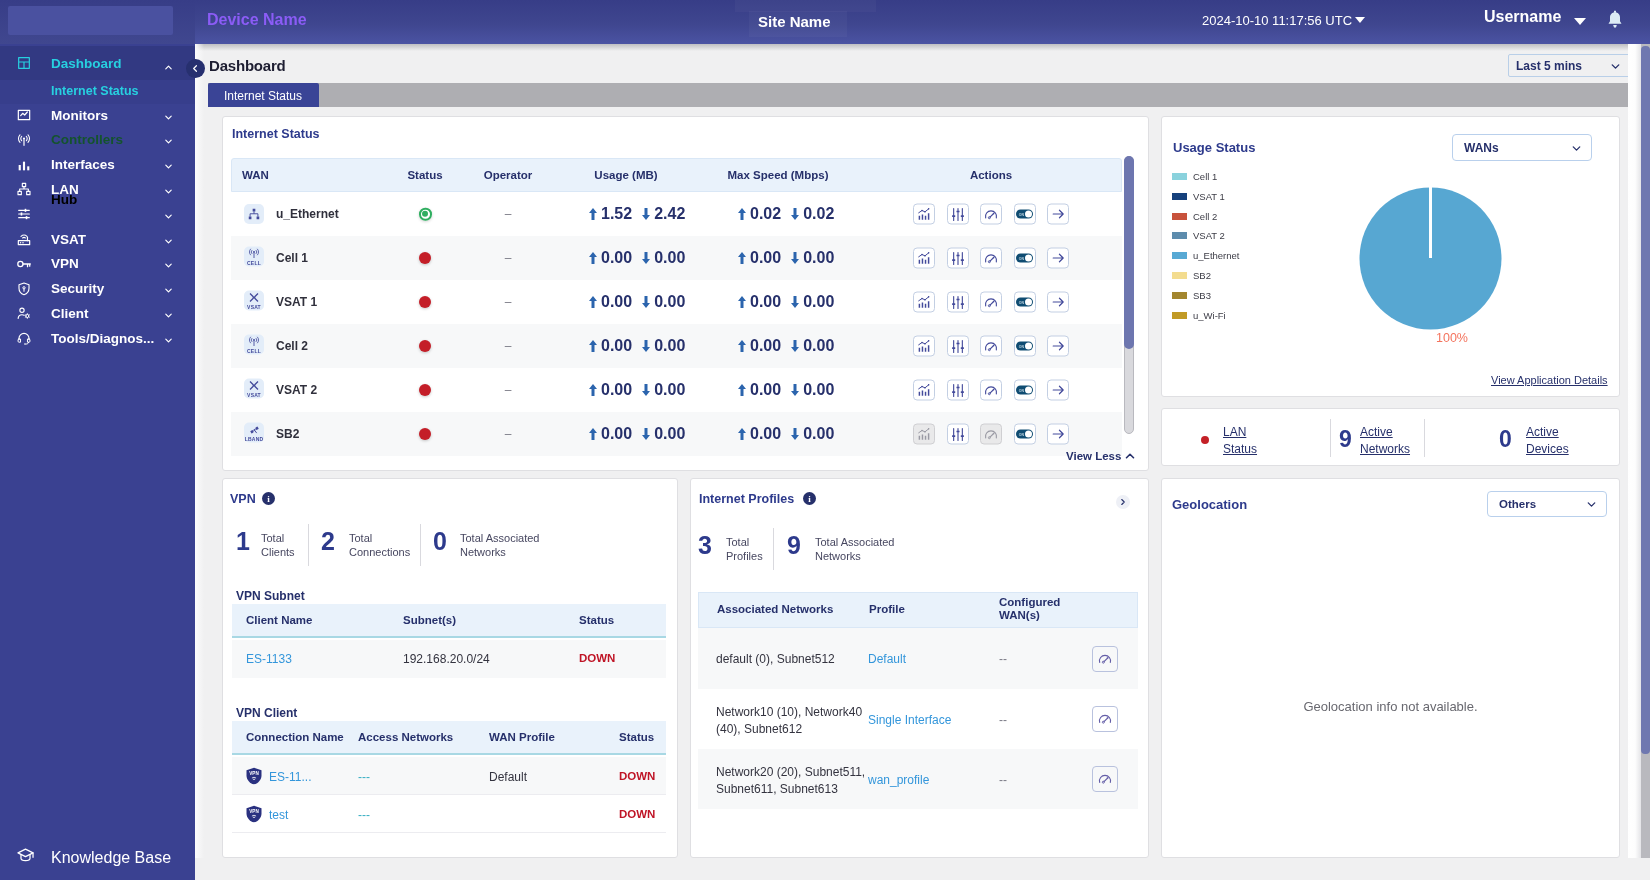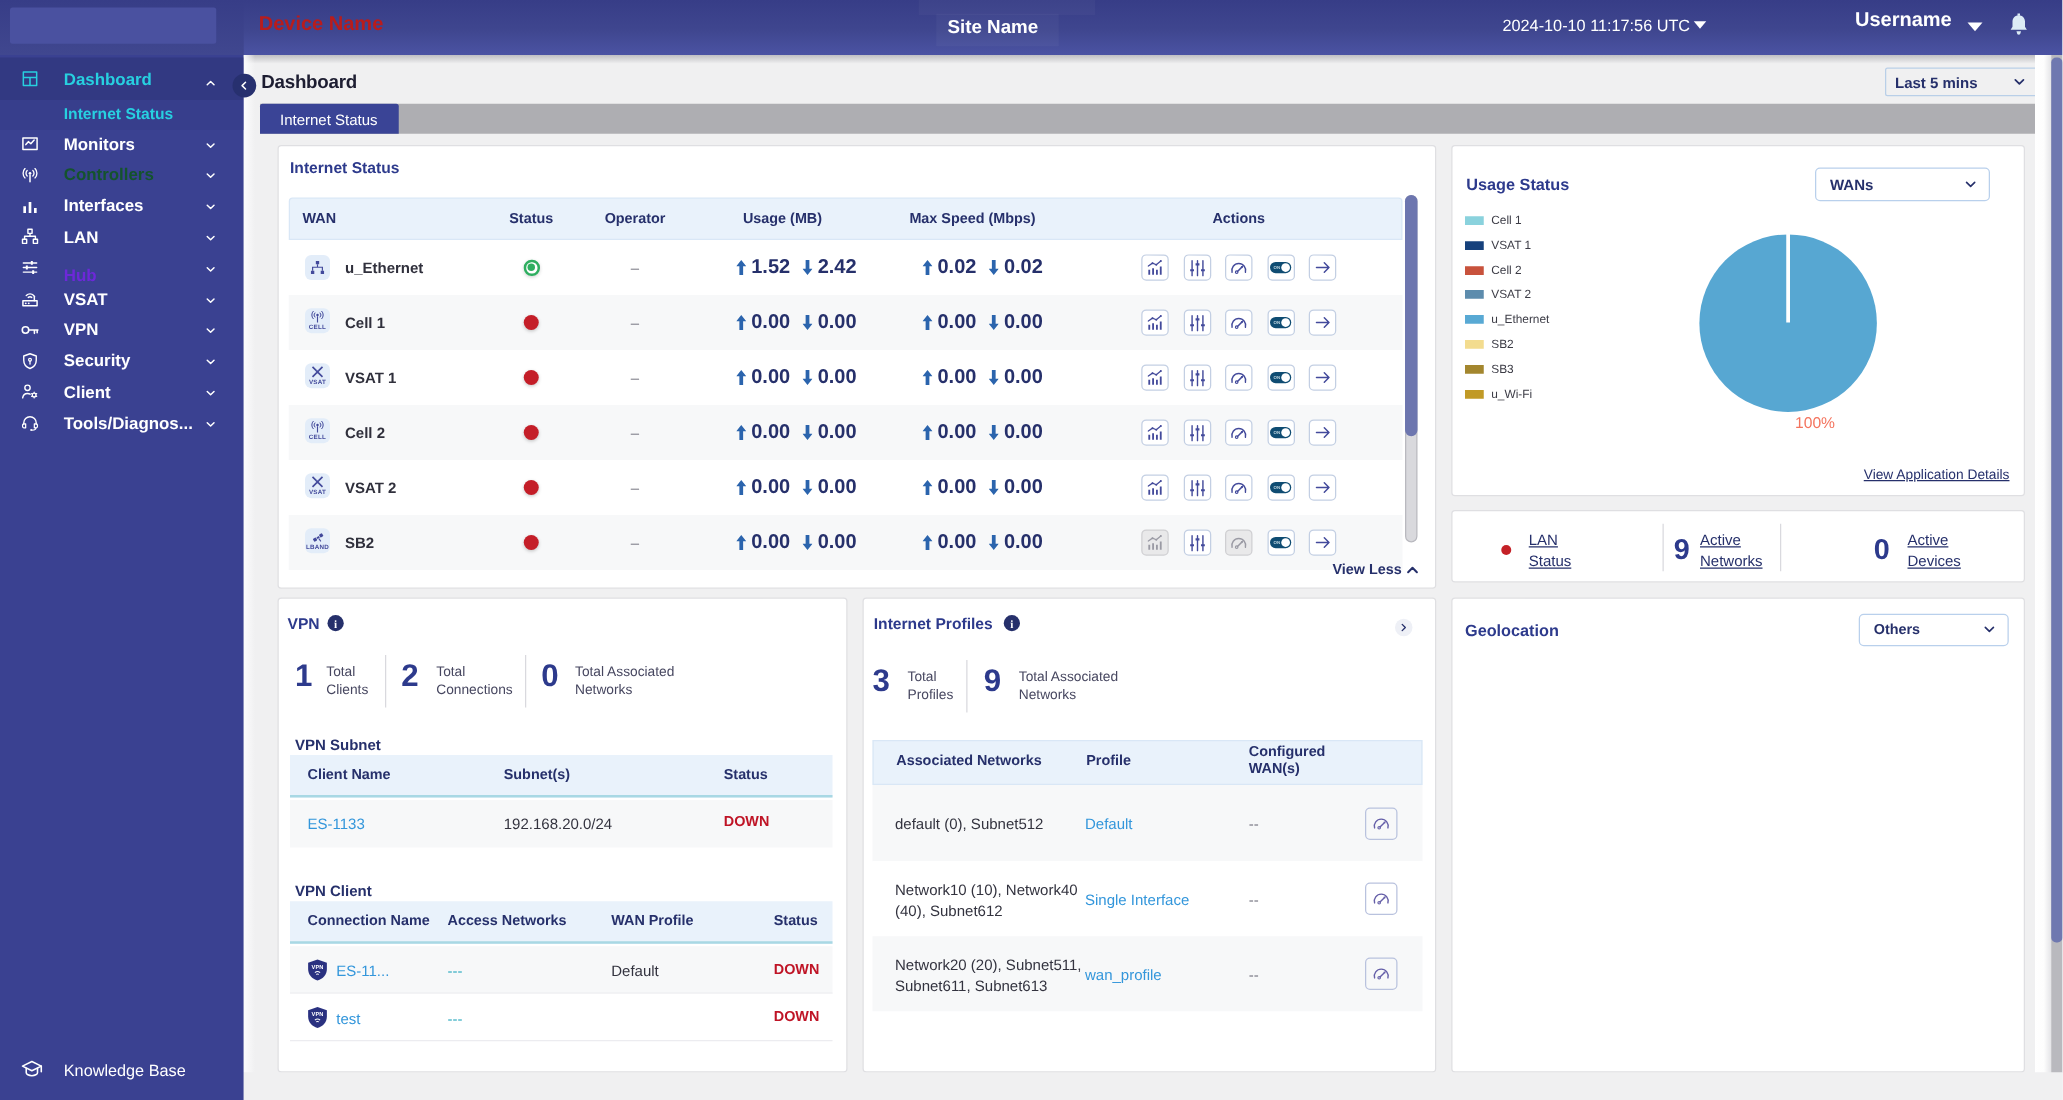--- a/index.html
+++ b/index.html
@@ -15,21 +15,21 @@
 .lbl{font-size:11px;color:#474760;line-height:14px}
 .abtn{position:absolute;width:22px;height:21px;background:#fff;border:1px solid #c3cfe3;border-radius:4px;display:flex;align-items:center;justify-content:center}
 .abtn.dis{background:#e9e9ea;border-color:#cfcfd2}
 .ulk{font-size:12px;color:#26306b;text-decoration:underline;line-height:17px}
 .sel{position:absolute;background:#fff;border:1px solid #b9d0ec;border-radius:4px}
 </style></head><body>
 <div id="app">
 <div class="a" style="left:0;top:0;width:1650px;height:44px;background:linear-gradient(180deg,#373d87 0%,#3f468f 55%,#4b53a3 100%)"></div>
 <div class="a" style="left:735px;top:0;width:141px;height:12px;background:rgba(255,255,255,0.03)"></div>
 <div class="a" style="left:749px;top:11px;width:98px;height:26px;background:rgba(255,255,255,0.035)"></div>
-<div class="a" style="left:207px;top:11px;font-size:16px;font-weight:bold;color:#b91c1c">Device Name</div>
+<div class="a" style="left:207px;top:11px;font-size:16px;font-weight:bold;color:#8b5cf6">Device Name</div>
 <div class="a" style="left:758px;top:13px;font-size:15px;font-weight:bold;color:#fff">Site Name</div>
 <div class="a" style="left:1202px;top:13px;font-size:13px;color:#fff">2024-10-10 11:17:56 UTC</div>
 <div class="a" style="left:1355px;top:17px;width:0;height:0;border-left:5.5px solid transparent;border-right:5.5px solid transparent;border-top:6px solid #fff"></div>
 <div class="a" style="left:1484px;top:8px;font-size:16px;font-weight:bold;color:#fff">Username</div>
 <div class="a" style="left:1574px;top:18px;width:0;height:0;border-left:6px solid transparent;border-right:6px solid transparent;border-top:7px solid #fff"></div>
 <div class="a" style="left:1605px;top:9px"><svg width="20" height="20" viewBox="0 0 24 24" fill="none" style="">
         <path d="M10.8 2.2h2.4v2.2h-2.4z" fill="#dcebf5"></path>
         <path d="M12 3.8c3.3 0 6 2.7 6 6v5l1.8 3H4.2L6 14.8v-5c0-3.3 2.7-6 6-6z" fill="#dcebf5"></path>
         <path d="M9.8 19.2h4.4l-.5 1.6a1.7 1.7 0 0 1-3.4 0z" fill="#dcebf5"></path>
       </svg></div>
@@ -79,21 +79,21 @@
 <div class="a" style="left:51px;top:181.9px;font-size:13.5px;font-weight:bold;color:#fff">LAN</div>
 <div class="a" style="left:162px;top:183.9px"><svg width="13" height="13" viewBox="0 0 24 24" fill="none" style="">
         <path d="M7 9.5l5 5 5-5" stroke="#fff" stroke-width="2.2" stroke-linecap="round" stroke-linejoin="round" fill="none"></path>
       </svg></div>
 <div class="a" style="left:16px;top:206.2px"><svg width="16" height="16" viewBox="0 0 24 24" fill="none" style="">
         <path d="M4 6.5h16 M4 12h16 M4 17.5h16" stroke="#fff" stroke-width="1.7" stroke-linecap="round" stroke-linejoin="round" fill="none"></path>
         <path d="M13 4.2h2.4v4.6H13z" fill="#fff"></path>
         <path d="M7 9.7h2.4v4.6H7z" fill="#fff"></path>
         <path d="M14.6 15.2H17v4.6h-2.4z" fill="#fff"></path>
       </svg></div>
-<div class="a" style="left:51px;top:213px;font-size:13.5px;font-weight:bold;color:#6d28d9">Hub</div>
+<div class="a" style="left:51px;top:192px;font-size:13.5px;font-weight:bold;color:#000000">Hub</div>
 <div class="a" style="left:162px;top:208.7px"><svg width="13" height="13" viewBox="0 0 24 24" fill="none" style="">
         <path d="M7 9.5l5 5 5-5" stroke="#fff" stroke-width="2.2" stroke-linecap="round" stroke-linejoin="round" fill="none"></path>
       </svg></div>
 <div class="a" style="left:16px;top:231.0px"><svg width="16" height="16" viewBox="0 0 24 24" fill="none" style="">
         <path d="M3.5 14.5h17v6h-17z" stroke="#fff" stroke-width="1.8" stroke-linecap="round" stroke-linejoin="round" fill="none"></path>
         <circle cx="6.9" cy="17.5" r="1.1" fill="#fff"></circle>
         <circle cx="10.5" cy="17.5" r="1.1" fill="#fff"></circle>
         <path d="M17.2 14.5V9" stroke="#fff" stroke-width="1.8" stroke-linecap="round" stroke-linejoin="round" fill="none"></path>
         <path d="M7.5 8a6.5 6 0 0 1 9 0" stroke="#fff" stroke-width="1.7" stroke-linecap="round" stroke-linejoin="round" fill="none"></path>
         <path d="M9.9 10.4a3.3 3 0 0 1 4.2 0" stroke="#fff" stroke-width="1.7" stroke-linecap="round" stroke-linejoin="round" fill="none"></path>
@@ -137,21 +137,21 @@
       </svg></div>
 <div class="a" style="left:51px;top:330.7px;font-size:13.5px;font-weight:bold;color:#fff">Tools/Diagnos...</div>
 <div class="a" style="left:162px;top:332.7px"><svg width="13" height="13" viewBox="0 0 24 24" fill="none" style="">
         <path d="M7 9.5l5 5 5-5" stroke="#fff" stroke-width="2.2" stroke-linecap="round" stroke-linejoin="round" fill="none"></path>
       </svg></div>
 <div class="a" style="left:16px;top:846px"><svg width="19" height="19" viewBox="0 0 24 24" fill="none" style="">
         <path d="M12 4l9.5 4.7L12 13.4 2.5 8.7z" stroke="#fff" stroke-width="1.6" stroke-linecap="round" stroke-linejoin="round" fill="none"></path>
         <path d="M6.3 10.8v4.6c0 1.6 2.6 3 5.7 3s5.7-1.4 5.7-3v-4.6" stroke="#fff" stroke-width="1.6" stroke-linecap="round" stroke-linejoin="round" fill="none"></path>
         <path d="M21.5 8.7v5.6" stroke="#fff" stroke-width="1.6" stroke-linecap="round" stroke-linejoin="round" fill="none"></path>
       </svg></div>
-<div class="a" style="left:51px;top:849px;font-size:13px;color:#fff">Knowledge Base</div>
+<div class="a" style="left:51px;top:849px;font-size:16px;color:#fff">Knowledge Base</div>
 <div class="a" style="left:186px;top:59px;width:19px;height:19px;border-radius:50%;background:#27306f;z-index:9;display:flex;align-items:center;justify-content:center">
       <svg width="11" height="11" viewBox="0 0 24 24" fill="none" style="">
         <path d="M14 6l-6 6 6 6" stroke="#fff" stroke-width="2.6" stroke-linecap="round" stroke-linejoin="round" fill="none"></path>
       </svg>
     </div>
 <div class="a" style="left:209px;top:57px;font-size:15px;letter-spacing:-0.2px;font-weight:bold;color:#1d1d31">Dashboard</div>
 <div class="a" style="left:1508px;top:54px;width:122px;height:23px;border:1px solid #b9cfe8;border-radius:2px"></div>
 <div class="a" style="left:1516px;top:59px;font-size:12px;font-weight:bold;color:#26306b">Last 5 mins</div>
 <div class="a" style="left:1609px;top:59px"><svg width="13" height="13" viewBox="0 0 24 24" fill="none" style="">
         <path d="M6 9l6 6 6-6" stroke="#26306b" stroke-width="2.6" stroke-linecap="round" stroke-linejoin="round" fill="none"></path>
@@ -757,16 +757,17 @@
         <circle cx="9.5" cy="16.8" r="1.5" stroke="#655fa8" stroke-width="1.4" fill="none"></circle>
       </svg>
     </div>
 <div class="card" style="left:1161px;top:478px;width:459px;height:380px"></div>
 <div class="a" style="left:1172px;top:497px;font-size:13px;font-weight:bold;color:#2d3a8c">Geolocation</div>
 <div class="sel" style="left:1487px;top:491px;width:120px;height:26px"></div>
 <div class="a" style="left:1499px;top:498px;font-size:11.5px;font-weight:bold;color:#26306b">Others</div>
 <div class="a" style="left:1585px;top:497px"><svg width="13" height="13" viewBox="0 0 24 24" fill="none" style="">
         <path d="M6 9l6 6 6-6" stroke="#26306b" stroke-width="2.4" stroke-linecap="round" stroke-linejoin="round" fill="none"></path>
       </svg></div>
+<div class="a" style="left:1161px;top:699px;width:459px;text-align:center;font-size:13px;color:#68686f">Geolocation info not available.</div>
 <div class="a" style="left:1628px;top:44px;width:13px;height:814px;background:linear-gradient(90deg,#ffffff 0%,#fdfdfd 55%,#e4e4e7 100%)"></div>
 <div class="a" style="left:1641px;top:44px;width:9px;height:814px;background:#b9b9be"></div>
 <div class="a" style="left:1641px;top:46px;width:9px;height:708px;background:#6f78b0;border-radius:4px"></div>
 <div class="a" style="left:195px;top:858px;width:1455px;height:22px;background:#f0f0f1"></div>
 </div>
 </body></html>

